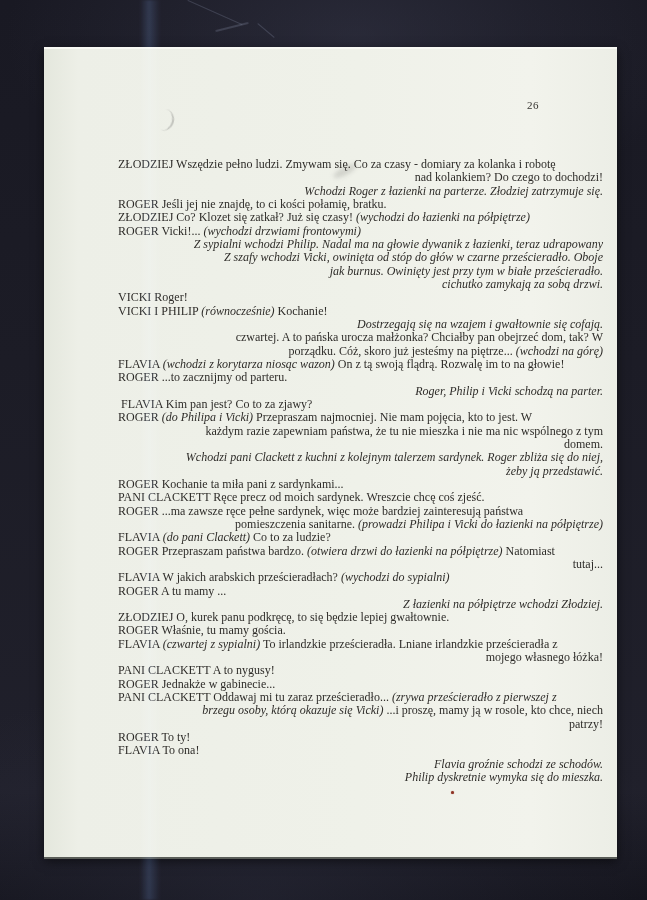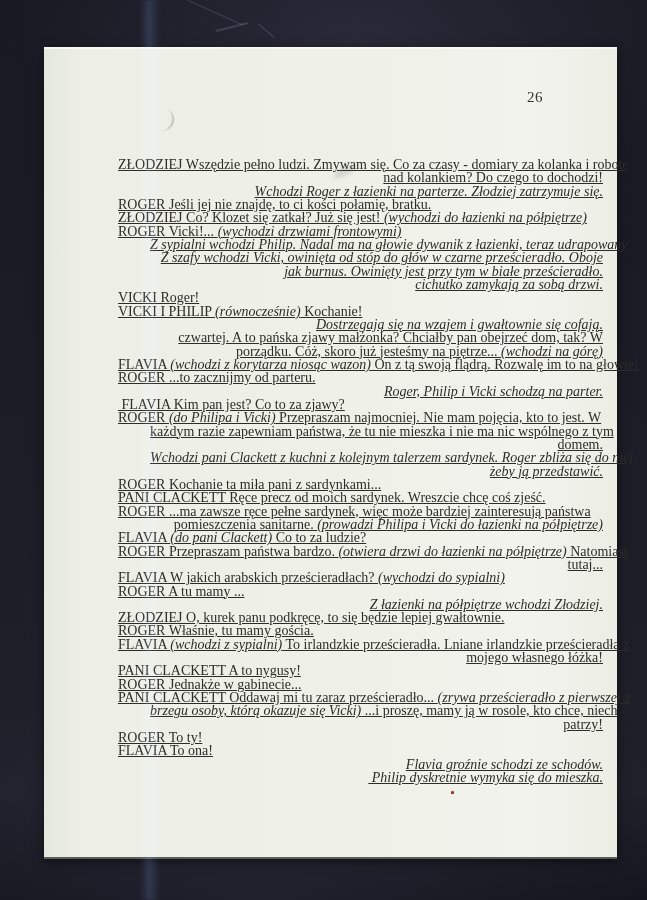--- a/index.html
+++ b/index.html
@@ -42,32 +42,31 @@
     width: 573px; height: 808px;
     background:
       linear-gradient(90deg, #e4e7dd 0%, #edefe7 6%, #eff1e9 55%, #f2f3ec 85%, #eceee6 100%);
     box-shadow:
       0 2px 0 rgba(150,155,140,0.55),
       0 4px 10px rgba(0,0,0,0.55);
     border-top: 2px solid #f8f9f4;
   }
   .page-number {
     position: absolute;
-    left: 483px; top: 40px;
-    font-size: 15px;
+    left: 483px; top: 50px;
+    font-size: 11px;
     color: #35332f;
     letter-spacing: 0.5px;
   }
   .text-block {
     position: absolute;
     left: 74px; top: 109px; right: 14px;
-    font-size: 14px;
+    font-size: 12px;
     line-height: 13.33px;
     color: #2e2c29;
-    text-decoration: underline;
   }
   .line {
     white-space: pre;
     height: 13.33px;
   }
   .line.ind { padding-left: 32px; text-align: right; }
   .line .it { font-style: italic; }
 
   
   .squiggle {
@@ -102,30 +101,30 @@
 
   <div class="paper">
     <span class="squiggle"></span>
     <span class="smudge"></span>
     <div class="page-number">26</div>
     <div class="text-block" id="script-text">
         <div class="line"><span>ZŁODZIEJ Wszędzie pełno ludzi. Zmywam się. Co za czasy - domiary za kolanka i robotę</span></div>
         <div class="line ind"><span>nad kolankiem? Do czego to dochodzi!</span></div>
         <div class="line ind"><span class="it">Wchodzi Roger z łazienki na parterze. Złodziej zatrzymuje się.</span></div>
         <div class="line"><span>ROGER Jeśli jej nie znajdę, to ci kości połamię, bratku.</span></div>
-        <div class="line"><span>ZŁODZIEJ Co? Klozet się zatkał? Już się jest! </span><span class="it">(wychodzi do łazienki na półpiętrze)</span></div>
+        <div class="line"><span>ZŁODZIEJ Co? Klozet się zatkał? Już się czasy! </span><span class="it">(wychodzi do łazienki na półpiętrze)</span></div>
         <div class="line"><span>ROGER Vicki!... </span><span class="it">(wychodzi drzwiami frontowymi)</span></div>
         <div class="line ind"><span class="it">Z sypialni wchodzi Philip. Nadal ma na głowie dywanik z łazienki, teraz udrapowany</span></div>
         <div class="line ind"><span class="it">Z szafy wchodzi Vicki, owinięta od stóp do głów w czarne prześcieradło. Oboje</span></div>
         <div class="line ind"><span class="it">jak burnus. Owinięty jest przy tym w białe prześcieradło.</span></div>
         <div class="line ind"><span class="it">cichutko zamykają za sobą drzwi.</span></div>
         <div class="line"><span>VICKI Roger!</span></div>
         <div class="line"><span>VICKI I PHILIP </span><span class="it">(równocześnie)</span><span> Kochanie!</span></div>
         <div class="line ind"><span class="it">Dostrzegają się na wzajem i gwałtownie się cofają.</span></div>
-        <div class="line ind"><span>czwartej. A to pańska zjawy małżonka? Chciałby pan obejrzeć dom, tak? W</span></div>
+        <div class="line ind"><span>czwartej. A to pańska urocza małżonka? Chciałby pan obejrzeć dom, tak? W</span></div>
         <div class="line ind"><span>porządku. Cóż, skoro już jesteśmy na piętrze... </span><span class="it">(wchodzi na górę)</span></div>
         <div class="line"><span>FLAVIA </span><span class="it">(wchodzi z korytarza niosąc wazon)</span><span> On z tą swoją flądrą. Rozwalę im to na głowie!</span></div>
         <div class="line"><span>ROGER ...to zacznijmy od parteru.</span></div>
         <div class="line ind"><span class="it">Roger, Philip i Vicki schodzą na parter.</span></div>
         <div class="line"><span> FLAVIA Kim pan jest? Co to za zjawy?</span></div>
         <div class="line"><span>ROGER </span><span class="it">(do Philipa i Vicki)</span><span> Przepraszam najmocniej. Nie mam pojęcia, kto to jest. W</span></div>
         <div class="line ind"><span>każdym razie zapewniam państwa, że tu nie mieszka i nie ma nic wspólnego z tym</span></div>
         <div class="line ind"><span>domem.</span></div>
         <div class="line ind"><span class="it">Wchodzi pani Clackett z kuchni z kolejnym talerzem sardynek. Roger zbliża się do niej,</span></div>
         <div class="line ind"><span class="it">żeby ją przedstawić.</span></div>
@@ -134,21 +133,21 @@
         <div class="line"><span>ROGER ...ma zawsze ręce pełne sardynek, więc może bardziej zainteresują państwa</span></div>
         <div class="line ind"><span>pomieszczenia sanitarne. </span><span class="it">(prowadzi Philipa i Vicki do łazienki na półpiętrze)</span></div>
         <div class="line"><span>FLAVIA </span><span class="it">(do pani Clackett)</span><span> Co to za ludzie?</span></div>
         <div class="line"><span>ROGER Przepraszam państwa bardzo. </span><span class="it">(otwiera drzwi do łazienki na półpiętrze)</span><span> Natomiast</span></div>
         <div class="line ind"><span>tutaj...</span></div>
         <div class="line"><span>FLAVIA W jakich arabskich prześcieradłach? </span><span class="it">(wychodzi do sypialni)</span></div>
         <div class="line"><span>ROGER A tu mamy ...</span></div>
         <div class="line ind"><span class="it">Z łazienki na półpiętrze wchodzi Złodziej.</span></div>
         <div class="line"><span>ZŁODZIEJ O, kurek panu podkręcę, to się będzie lepiej gwałtownie.</span></div>
         <div class="line"><span>ROGER Właśnie, tu mamy gościa.</span></div>
-        <div class="line"><span>FLAVIA </span><span class="it">(wchodzi z sypialni)</span><span> To irlandzkie prześcieradła. Lniane irlandzkie prześcieradła z</span></div>
+        <div class="line"><span>FLAVIA </span><span class="it">(czwartej z sypialni)</span><span> To irlandzkie prześcieradła. Lniane irlandzkie prześcieradła z</span></div>
         <div class="line ind"><span>mojego własnego łóżka!</span></div>
         <div class="line"><span>PANI CLACKETT A to nygusy!</span></div>
         <div class="line"><span>ROGER Jednakże w gabinecie...</span></div>
         <div class="line"><span>PANI CLACKETT Oddawaj mi tu zaraz prześcieradło... </span><span class="it">(zrywa prześcieradło z pierwszej z</span></div>
         <div class="line ind"><span class="it">brzegu osoby, którą okazuje się Vicki)</span><span> ...i proszę, mamy ją w rosole, kto chce, niech</span></div>
         <div class="line ind"><span>patrzy!</span></div>
         <div class="line"><span>ROGER To ty!</span></div>
         <div class="line"><span>FLAVIA To ona!</span></div>
         <div class="line ind"><span class="it">Flavia groźnie schodzi ze schodów.</span></div>
         <div class="line ind"><span class="it"> Philip dyskretnie wymyka się do mieszka.</span></div>

